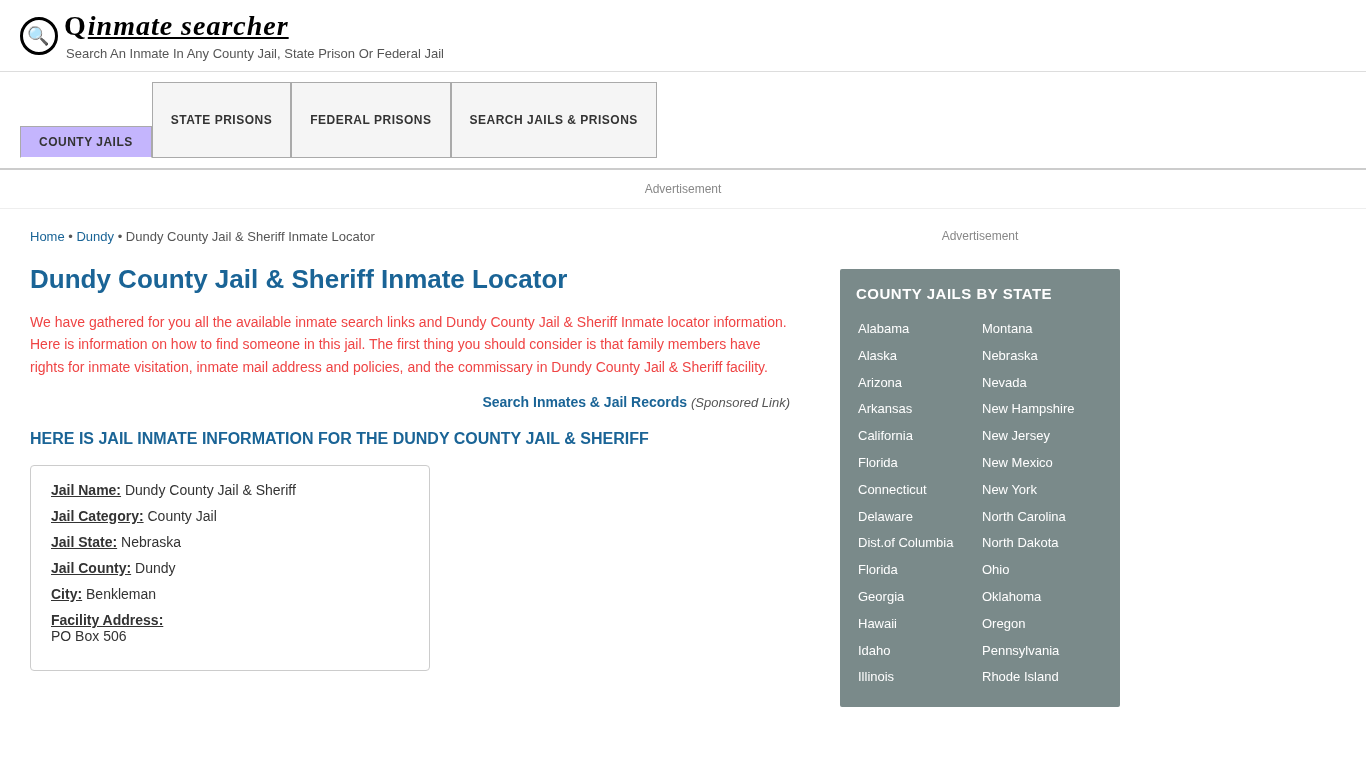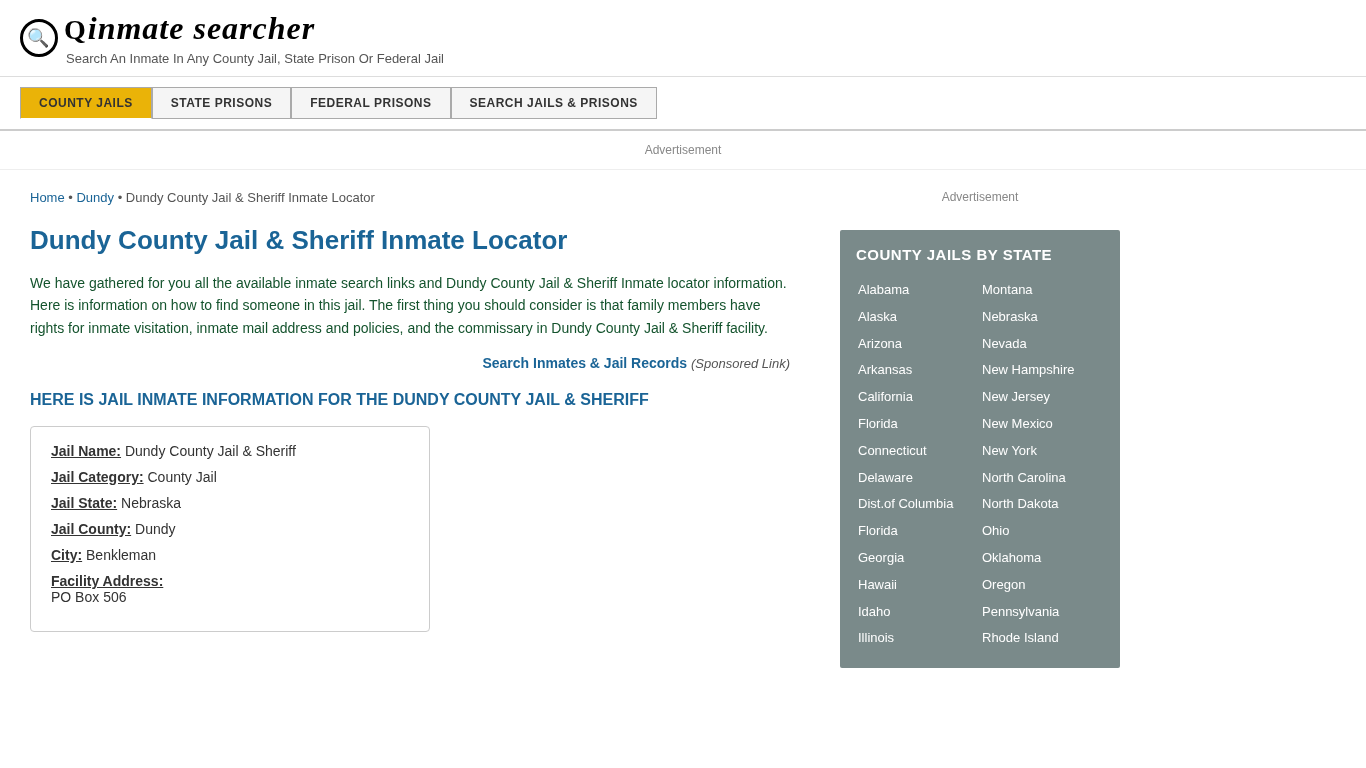--- a/index.html
+++ b/index.html
@@ -9,39 +9,39 @@
     #header { padding: 10px 20px; border-bottom: 1px solid #ddd; }
     #logo-area { display: flex; align-items: center; gap: 6px; }
     #logo-icon { width: 38px; height: 38px; border: 3px solid #000; border-radius: 50%; display: flex; align-items: center; justify-content: center; font-size: 18px; font-weight: bold; color: #000; }
     #logo-text { font-family: Georgia, serif; font-size: 26px; font-weight: bold; color: #000; letter-spacing: 1px; }
     #tagline { font-size: 13px; color: #555; margin-top: 4px; margin-left: 2px; }
 
     
     #nav { padding: 10px 20px; border-bottom: 2px solid #ccc; }
     #nav-inner { display: flex; gap: 0; }
     .nav-btn { padding: 8px 18px; border: 1px solid #aaa; background: #f5f5f5; font-size: 12px; font-weight: bold; color: #333; cursor: pointer; text-transform: uppercase; letter-spacing: 0.5px; }
-    .nav-btn.active { background: #eab308; border-bottom: 1px solid #fff; }
+    .nav-btn.active { background: #c4b5fd; border-bottom: 1px solid #fff; margin-top: 44px; }
 
     
     #ad-bar { text-align: center; padding: 12px; font-size: 12px; color: #888; border-bottom: 1px solid #eee; }
 
     
     #main { display: flex; padding: 0; }
     #content { flex: 1; padding: 20px 30px; max-width: 820px; }
     #sidebar { width: 320px; padding: 10px 20px; }
 
     
     #breadcrumb { font-size: 13px; color: #555; margin-bottom: 20px; }
     #breadcrumb a { color: #1a6496; text-decoration: none; }
 
     
     #page-title { font-size: 26px; color: #1a6496; font-weight: bold; margin-bottom: 16px; }
 
     
-    #description { font-size: 14px; line-height: 1.6; color: #14532d; margin-bottom: 16px; }
+    #description { font-size: 14px; line-height: 1.6; color: #ef4444; margin-bottom: 16px; }
 
     
     #sponsored { text-align: right; margin: 14px 0; font-size: 14px; }
     #sponsored a { color: #1a6496; font-weight: bold; text-decoration: none; }
     #sponsored-note { color: #555; font-style: italic; font-size: 13px; }
 
     
     #section-heading { color: #1a6496; font-size: 16px; font-weight: bold; text-transform: uppercase; margin: 18px 0 14px 0; line-height: 1.4; }
 
     
@@ -61,21 +61,21 @@
   </style>
 </head>
 <body>
 
 <div id="header">
   <div id="logo-area">
     <div id="logo-icon">🔍</div>
     <div style="display:flex; flex-direction:column;">
       <div style="display:flex; align-items:baseline; gap:2px;">
         <span style="font-size:28px; font-weight:bold; font-family:Georgia,serif; color:#000;">Q</span>
-        <span id="logo-text" style="font-family:Georgia,serif; font-size:32px; font-weight:bold; color:#000; font-style:italic;">inmate searcher</span>
+        <span id="logo-text" style="font-family:Georgia,serif; font-size:28px; font-weight:bold; color:#000; font-style:italic;text-decoration:underline;">inmate searcher</span>
       </div>
       <div id="tagline">Search An Inmate In Any County Jail, State Prison Or Federal Jail</div>
     </div>
   </div>
 </div>
 
 <div id="nav">
   <div id="nav-inner">
     <button class="nav-btn active">COUNTY JAILS</button>
     <button class="nav-btn">STATE PRISONS</button>

